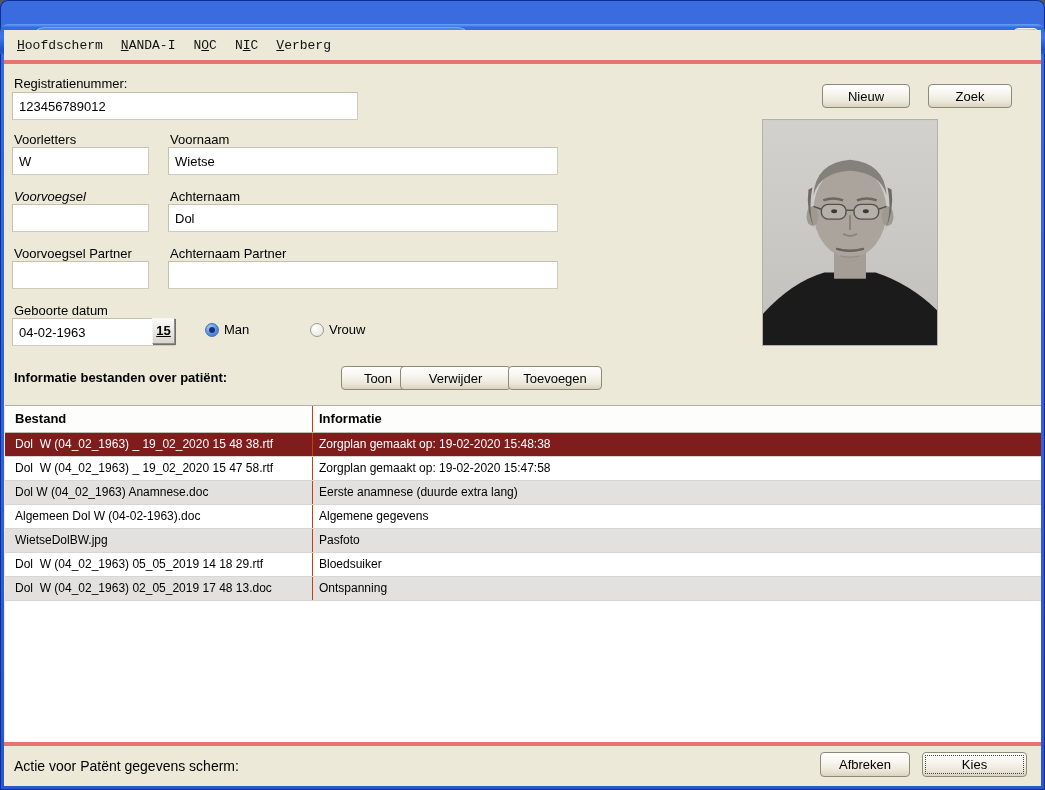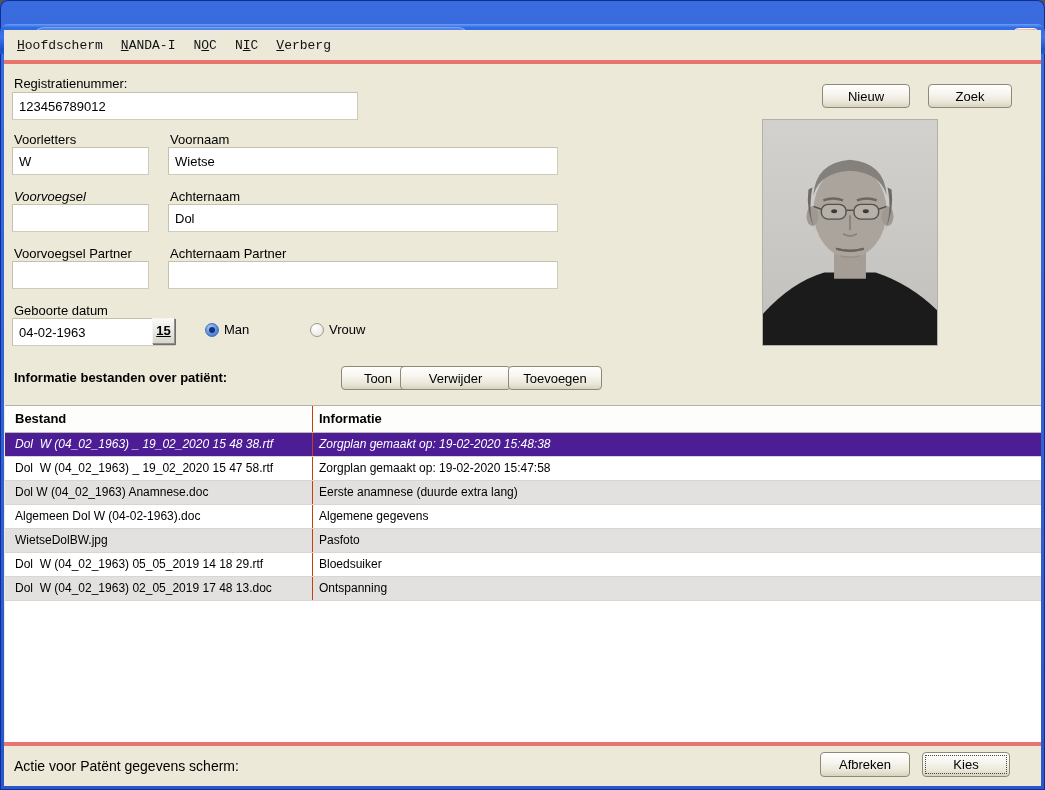--- a/index.html
+++ b/index.html
@@ -103,21 +103,21 @@
     position:absolute; left:1px; top:375px; width:1036px; height:337px;
     background:#fff; border-top:1px solid #b5b2a5; overflow:hidden;
   }
   .thead { display:flex; height:27px; background:#fdfdfb; border-bottom:1px solid #bdbbb2; }
   .th { font-size:13px; font-weight:bold; line-height:26px; white-space:pre; }
   .c1 { width:308px; padding-left:10px; border-right:1px solid #c2410c; }
   .c2 { flex:1; padding-left:6px; }
   .trow { display:flex; height:24px; border-bottom:1px solid #d8d6d3; cursor:default; }
   .trow:nth-child(odd) { background:#e3e1e0; }
   .trow:nth-child(even) { background:#ffffff; }
-  .trow.selected { background:#4c1d95; color:#fff;font-style:italic; }
+  .trow.selected { background:#7f1d1d; color:#fff; }
   .tcell { font-size:12px; line-height:23px; white-space:pre; overflow:hidden; }
 
   
   .footer-label { position:absolute; left:10px; top:716px; height:40px; line-height:40px; font-size:14px; }
 </style>
 </head>
 <body>
 
 <div class="window">
 
@@ -249,16 +249,16 @@
           <div class="trow">
             <div class="tcell c1">Dol  W (04_02_1963) 02_05_2019 17 48 13.doc</div>
             <div class="tcell c2">Ontspanning</div>
           </div>
         </div>
     </div>
 
     <div class="redline bottom"></div>
     <span class="footer-label">Actie voor Patënt gegevens scherm:</span>
     <button class="xp-btn" style="left:816px; top:722px; width:90px; height:25px;">Afbreken</button>
-    <button class="xp-btn default-btn" style="left:918px; top:722px; width:88px; height:25px;">Kies</button>
+    <button class="xp-btn default-btn" style="left:918px; top:722px; width:105px; height:25px;">Kies</button>
 
   </div>
 </div>
 
 </body></html>

